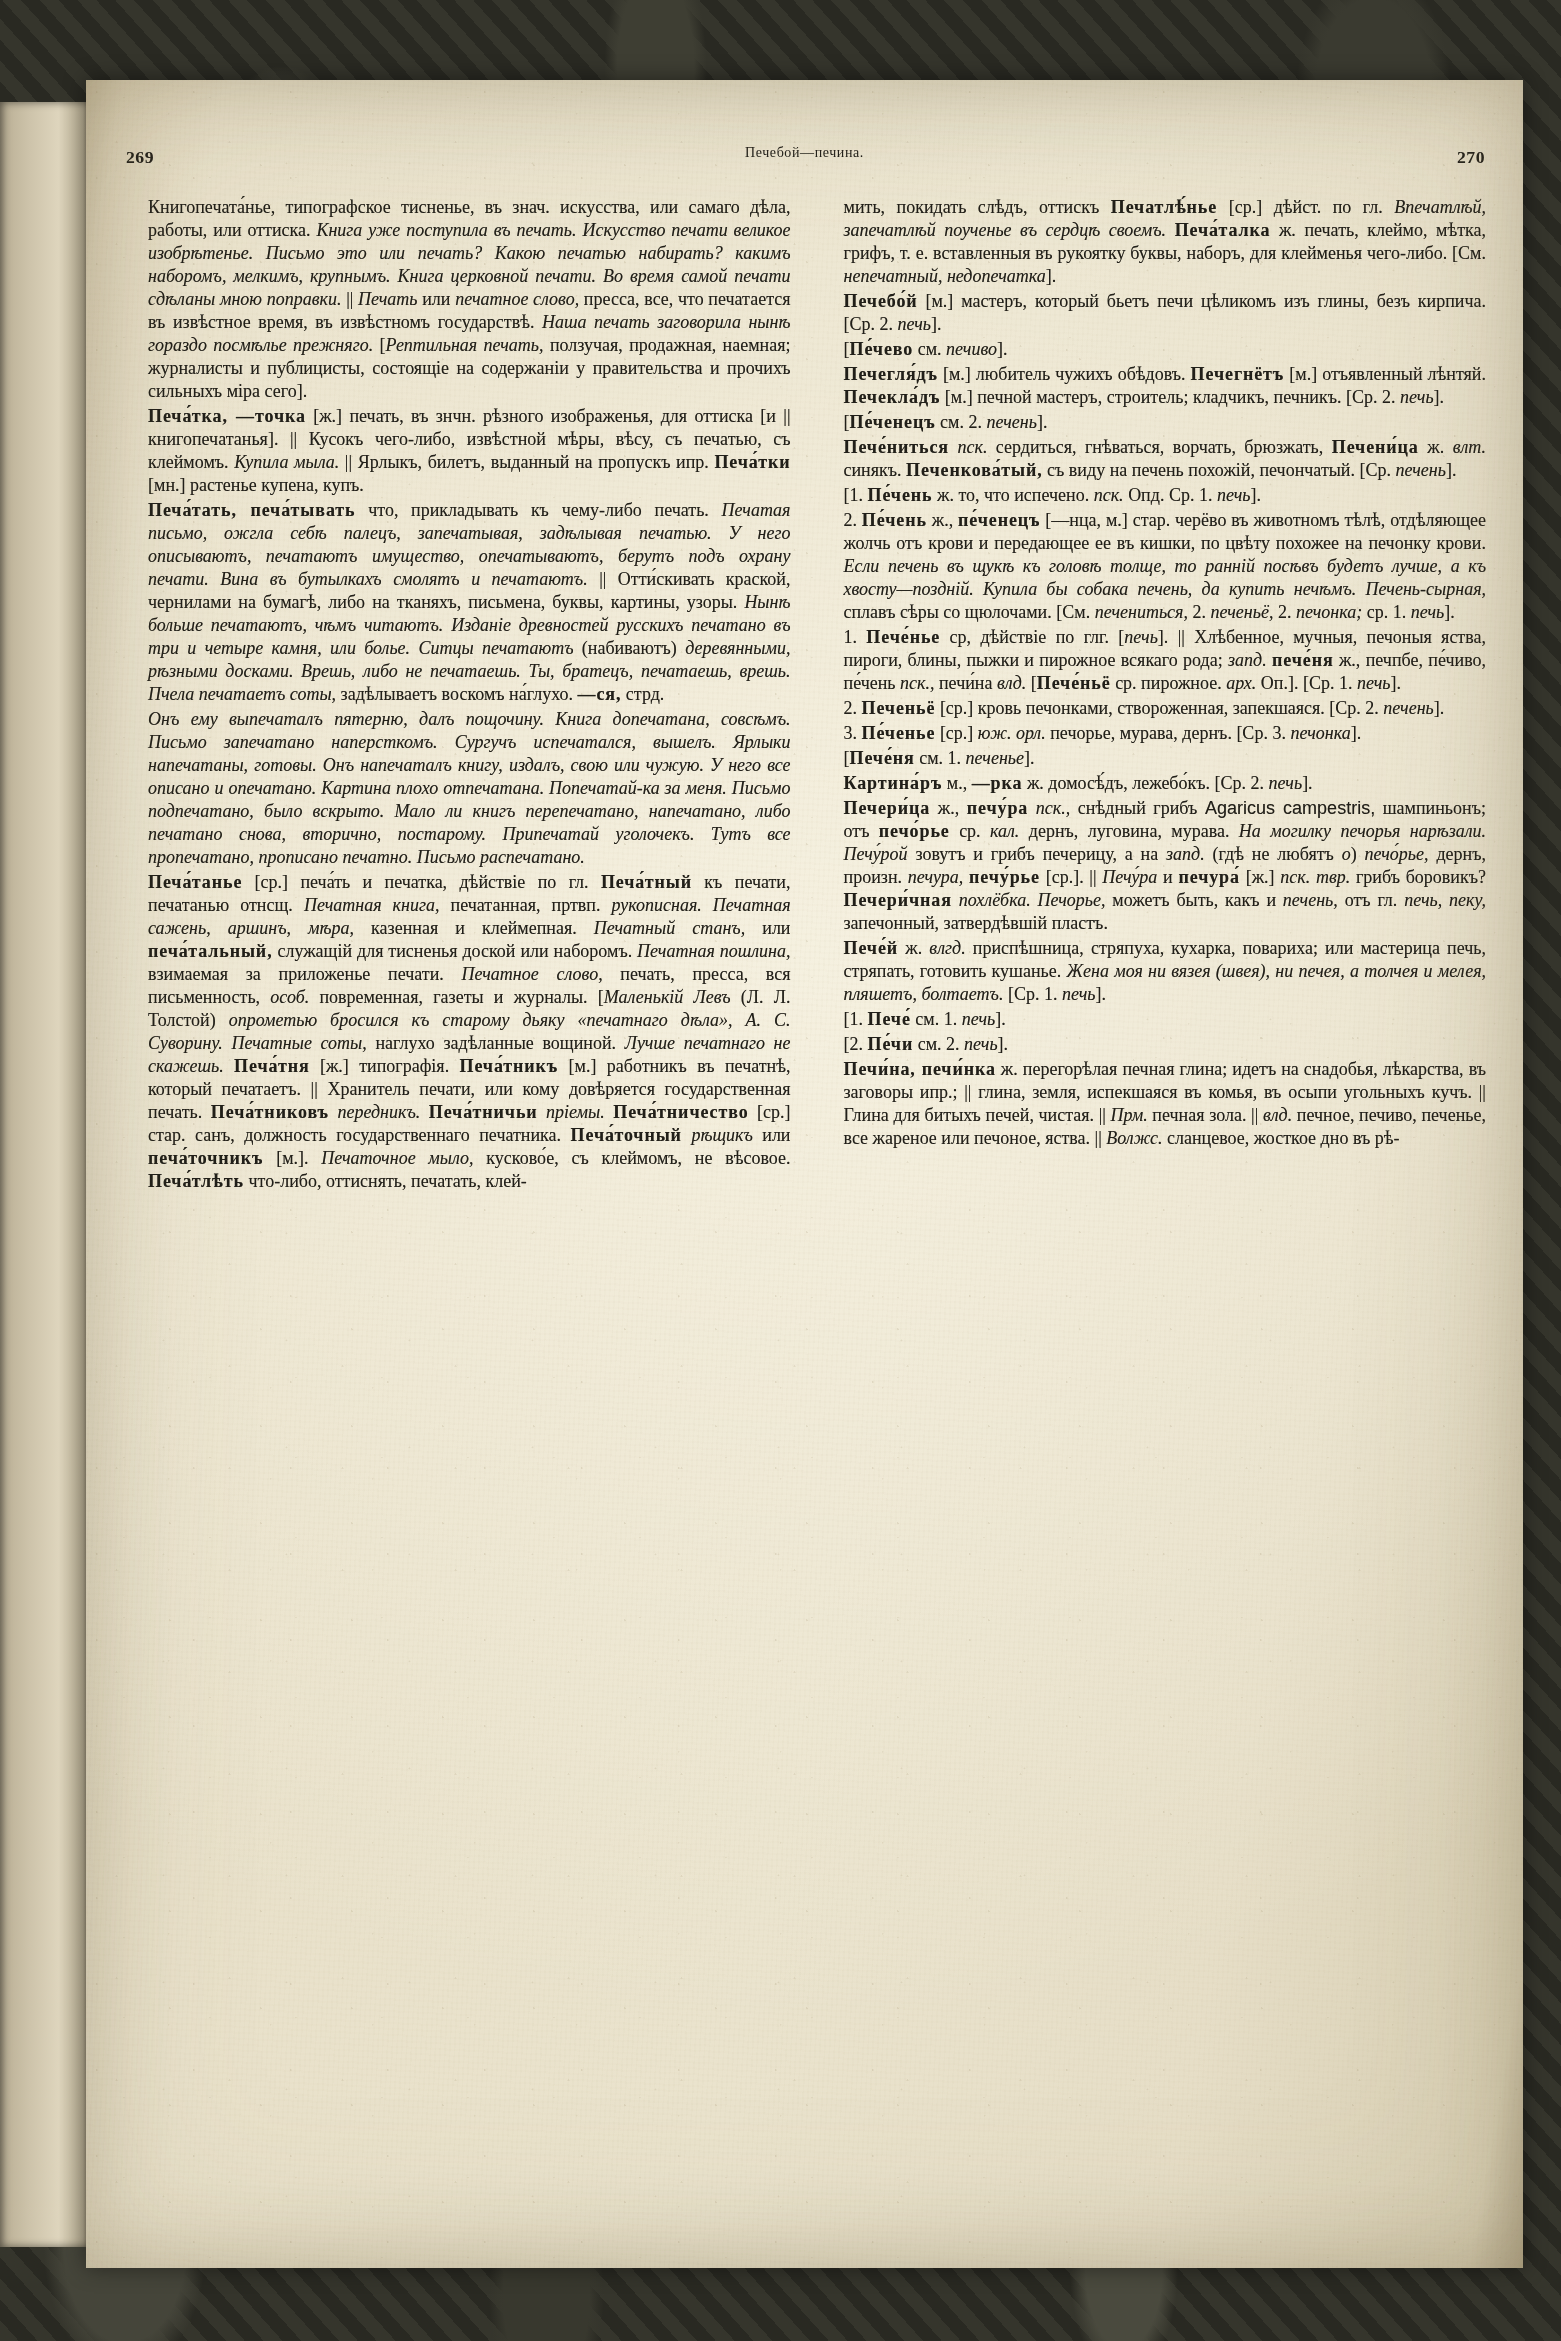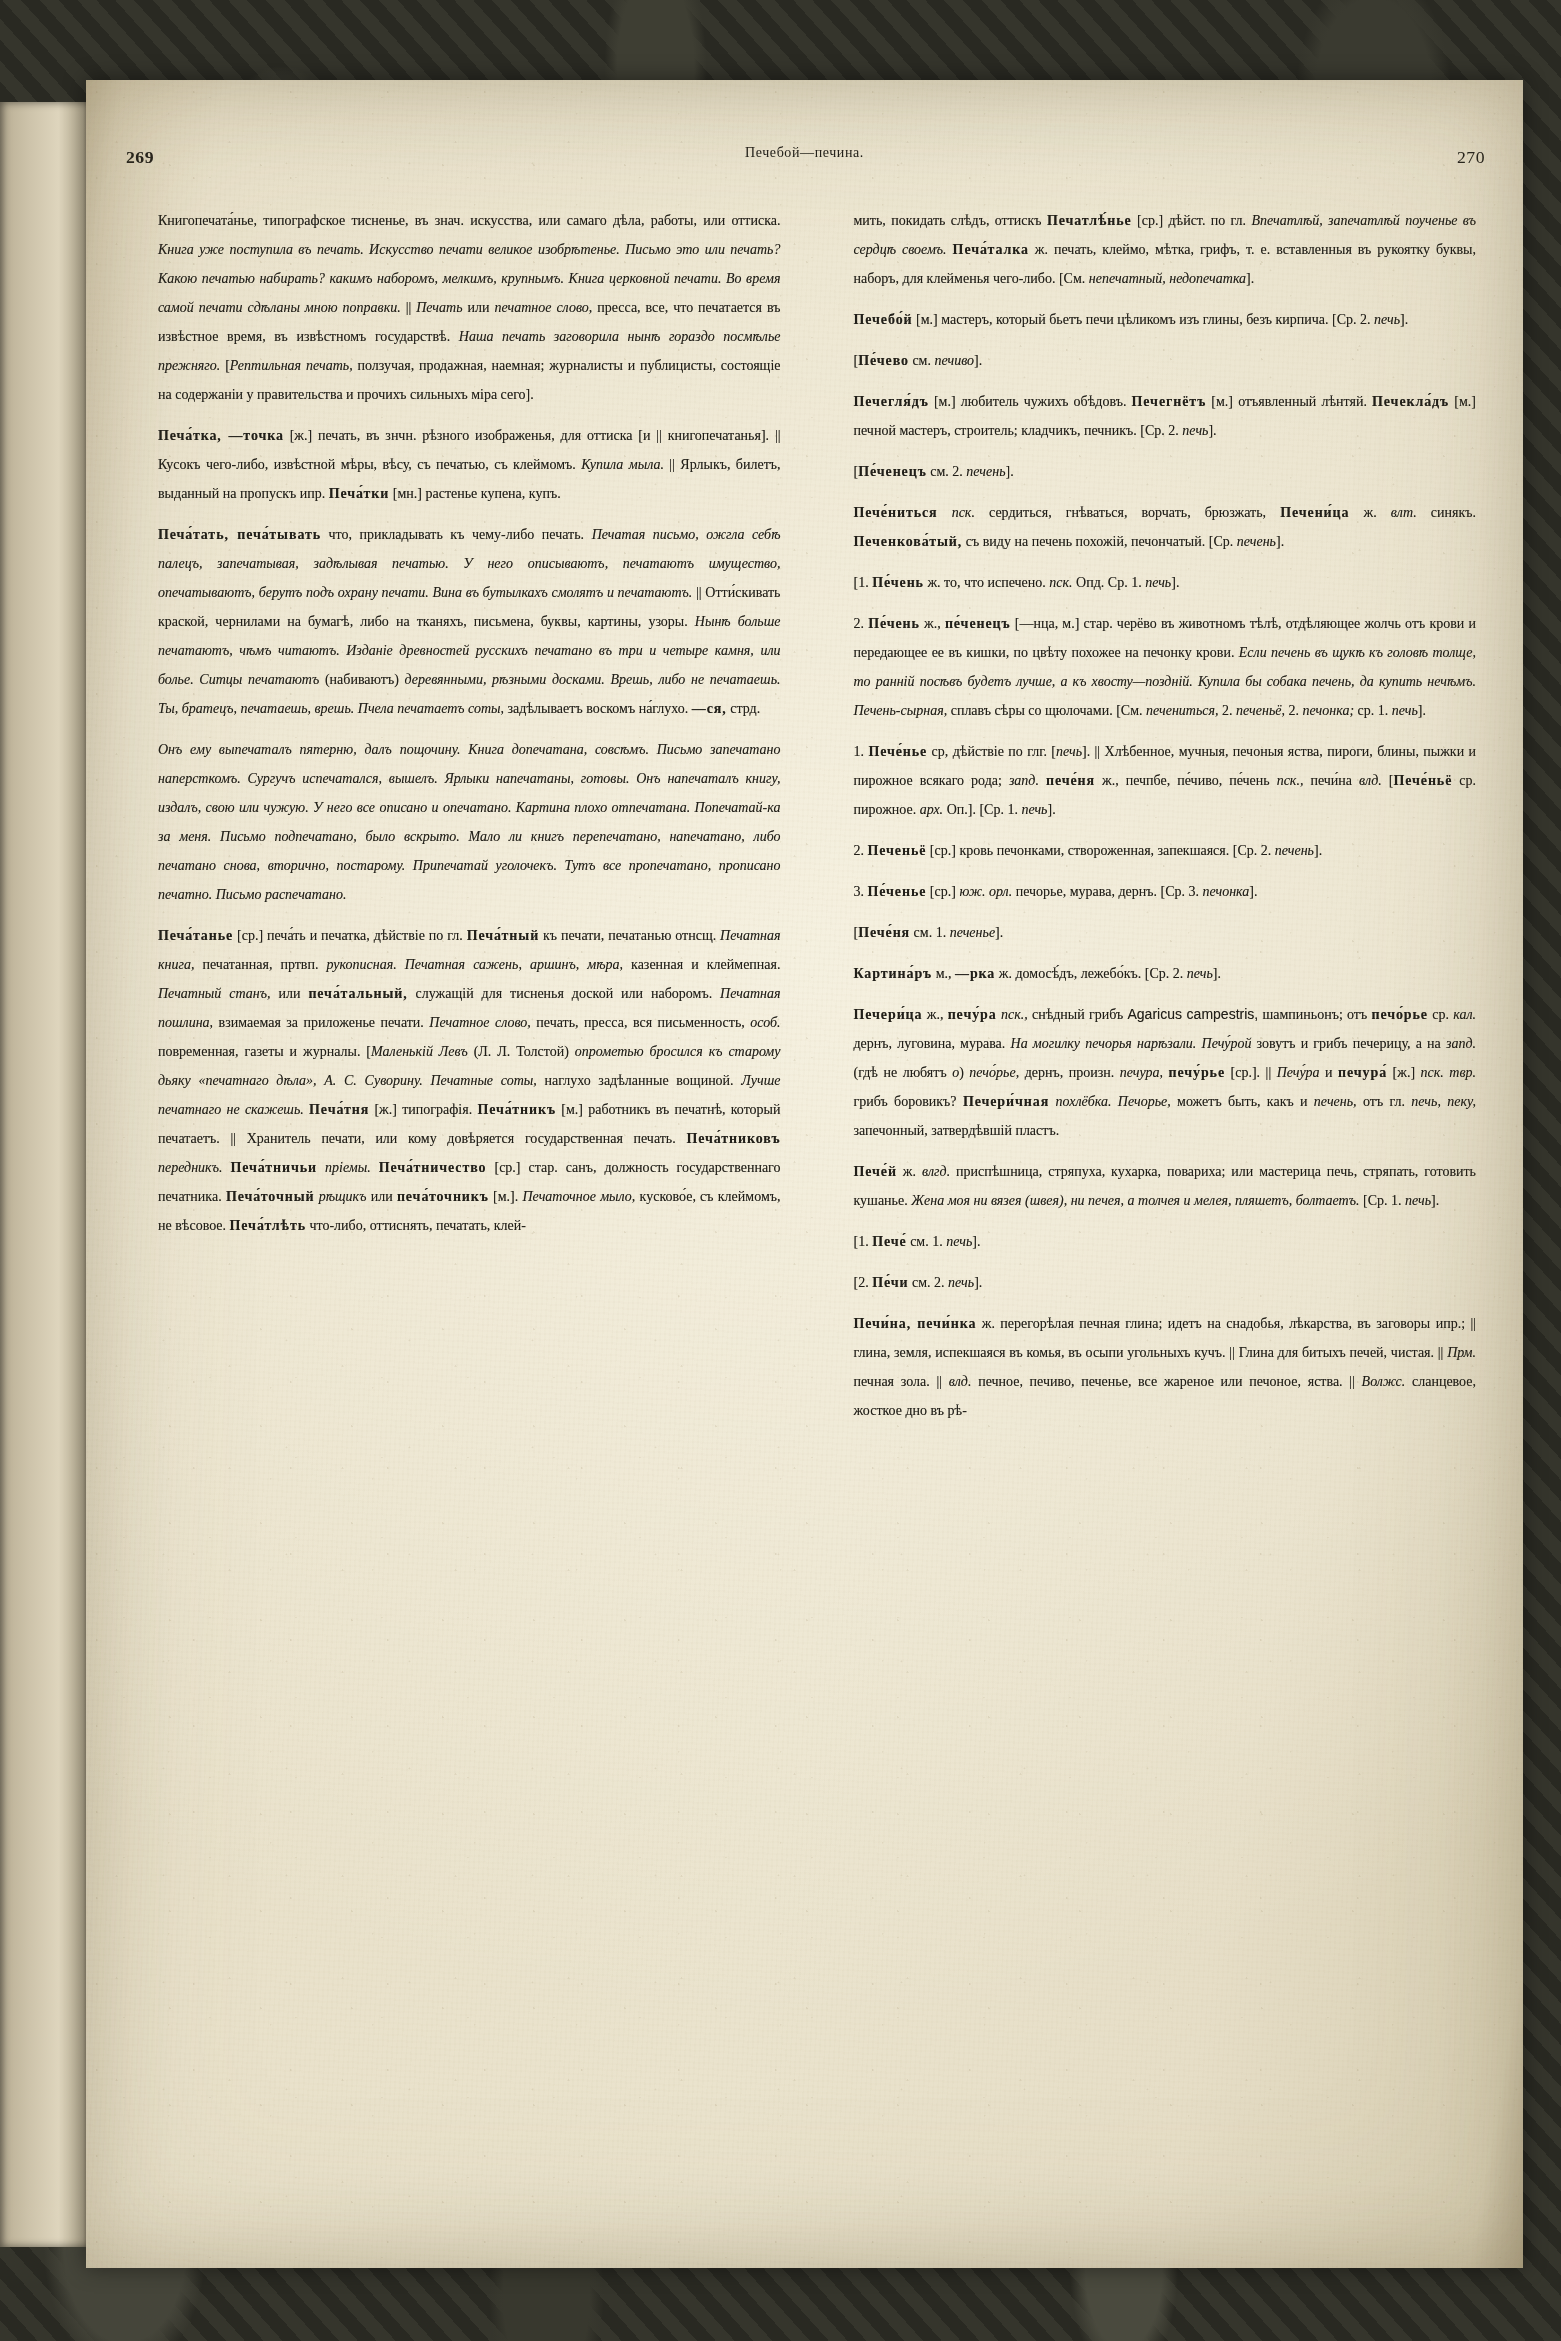--- a/index.html
+++ b/index.html
@@ -61,37 +61,37 @@
     position:absolute;inset:0;pointer-events:none;
     box-shadow:inset 0 0 80px rgba(120,104,70,.30), inset 0 0 182px rgba(120,104,70,.16);
   }
 
   
   .runhead{
     position:absolute;top:65px;left:0;right:0;height:32px;
     font-size:16.6px;letter-spacing:0.3px;color:#22201a;
   }
   .folio-left{position:absolute;left:40px;top:2.1px;font-size:17.7px;font-weight:700;letter-spacing:0.5px;}
-  .folio-right{position:absolute;right:38px;top:2.1px;font-size:17.7px;font-weight:400;letter-spacing:0.5px;}
+  .folio-right{position:absolute;right:38px;top:2.1px;font-size:17.7px;font-weight:700;letter-spacing:0.5px;}
   .runtitle{
     position:absolute;left:0;right:0;text-align:center;top:0;
     font-weight:400;font-size:14px;letter-spacing:0.6px;
   }
 
   
   #cols{
     position:absolute;left:42px;right:35px;top:114px;bottom:64px;
     display:flex;gap:31px;
   }
   .col{flex:1 1 0;min-width:0;}
   .col p{
-    margin:12px;
+    margin:2px;
     color:#211f19;
-    font-size:14px;
-    line-height:29px;
+    font-size:18px;
+    line-height:23px;
     text-align:justify;
     text-indent:0;
     hyphens:manual;
     text-shadow:0 0 0.3px rgba(40,36,26,.45);
   }
   .col p + p{margin-top:0;}
   .ent{padding-left:18px;text-indent:-18px;}
   .small{font-size:12.4px;line-height:21px;}
   b{font-weight:700;letter-spacing:0.9px;}
   i{font-style:italic;}

